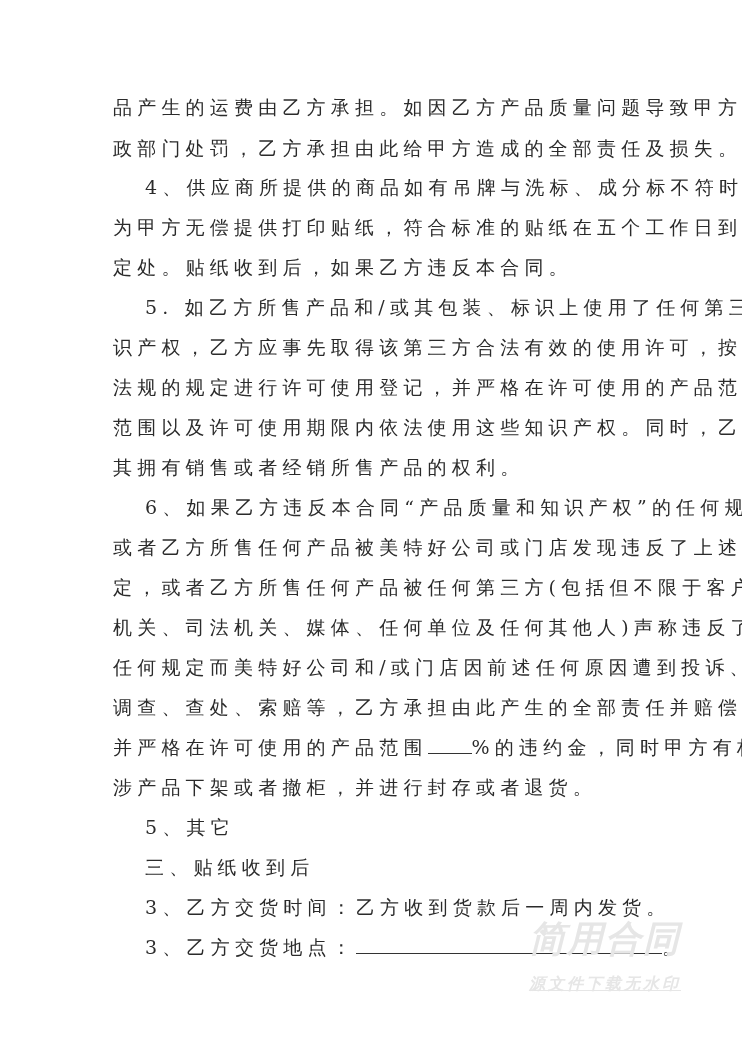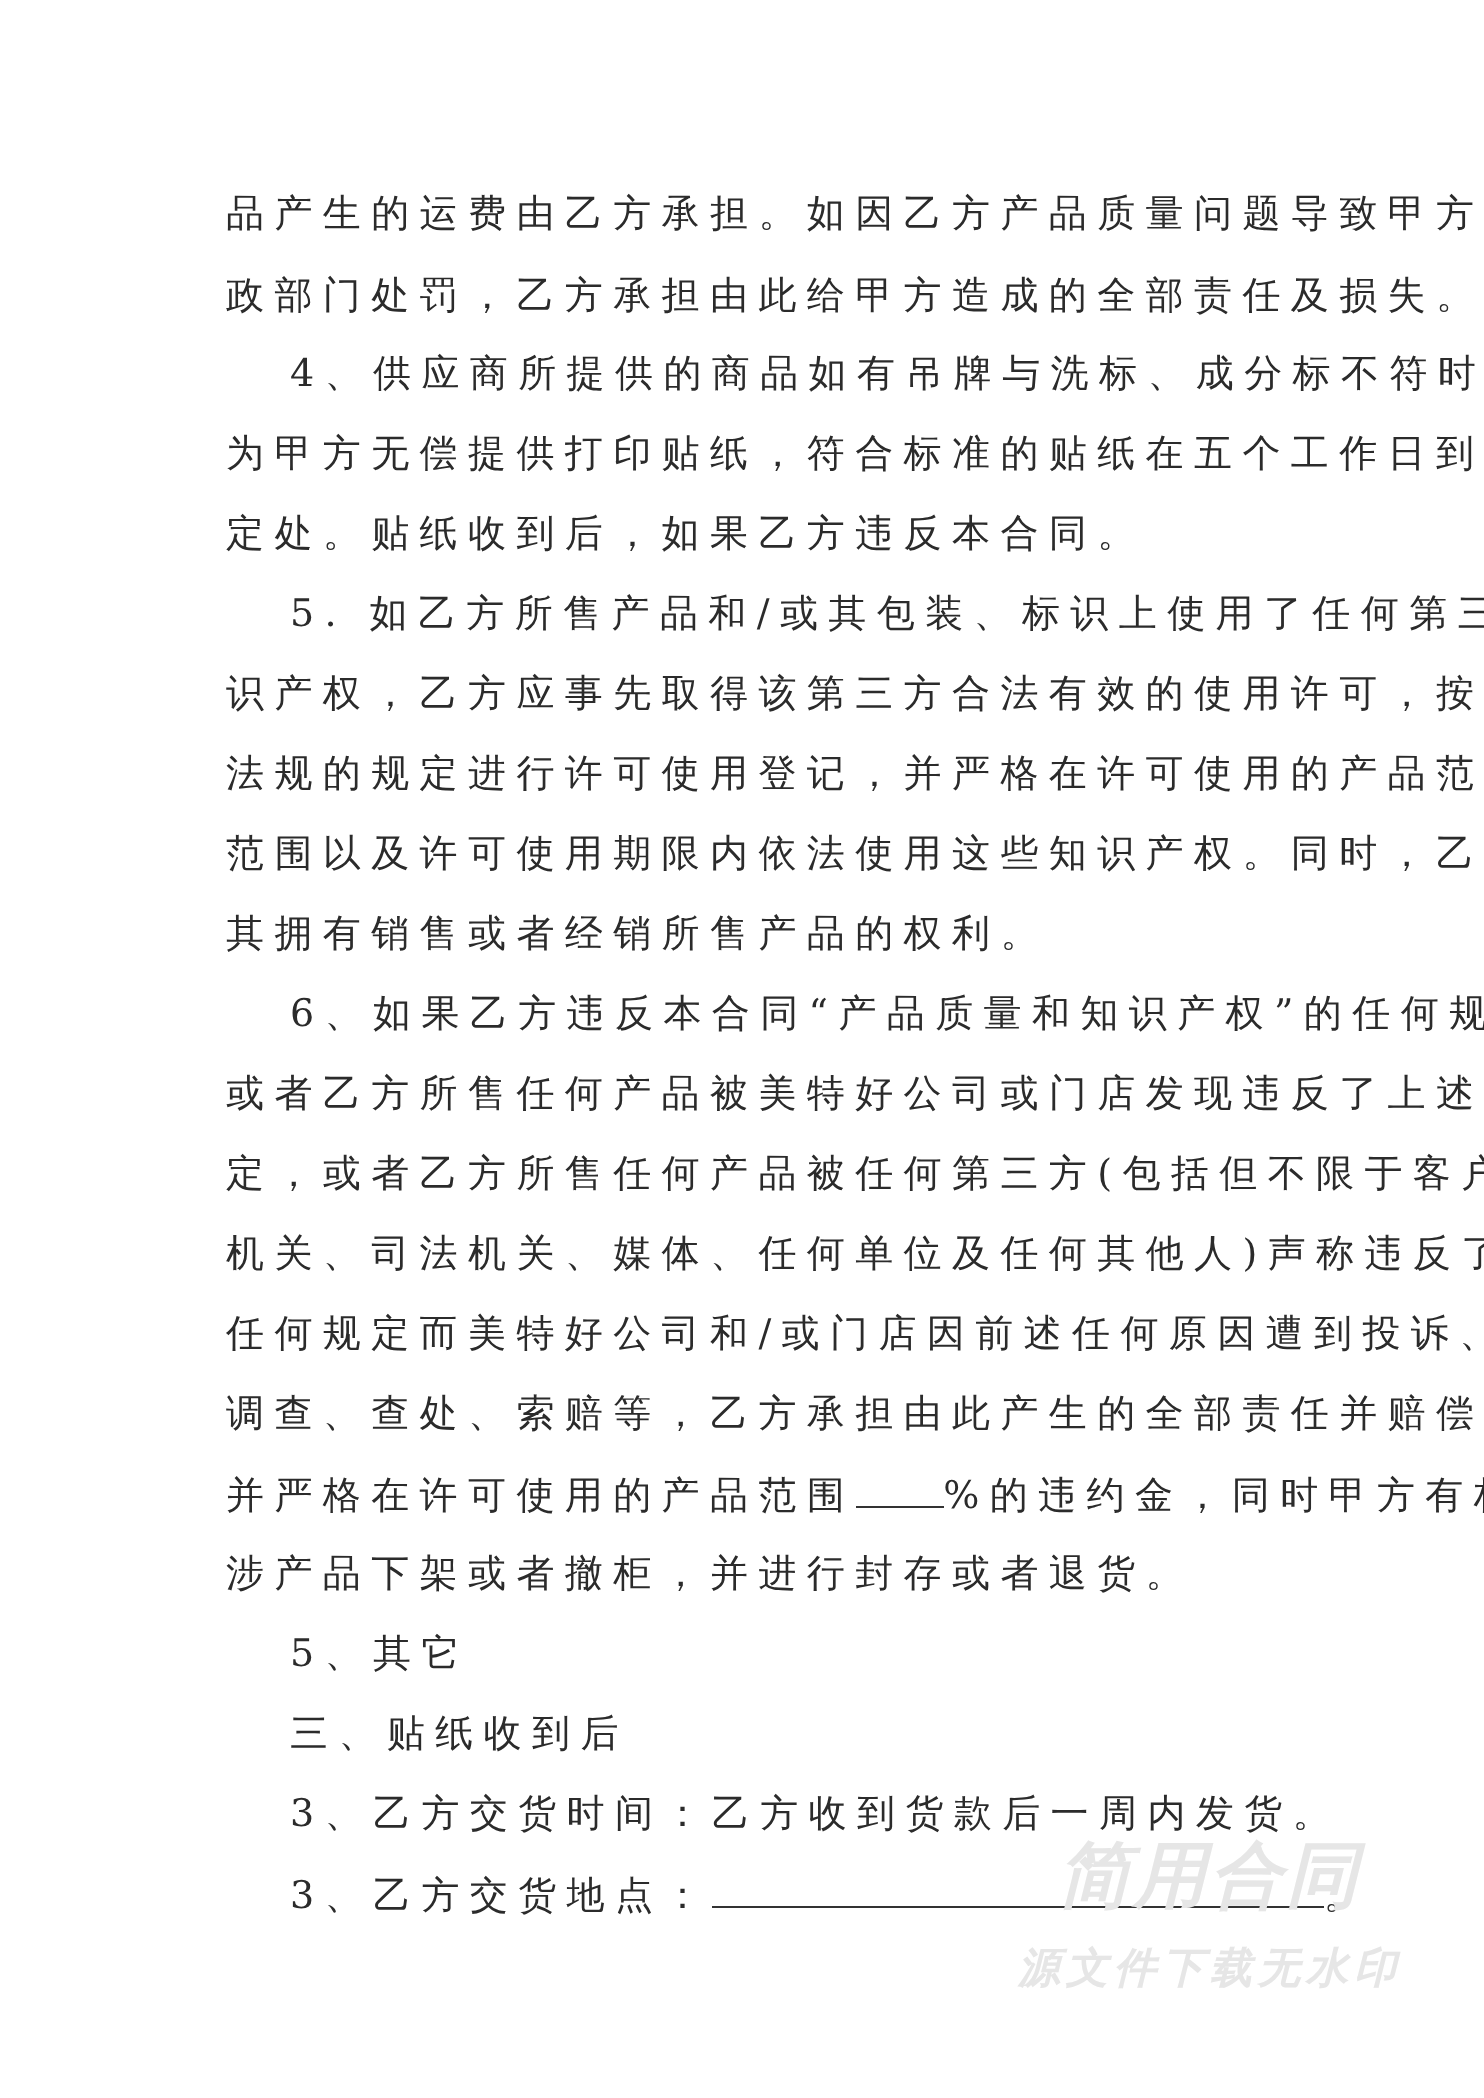--- a/index.html
+++ b/index.html
@@ -29,21 +29,21 @@
       left: 505px;
       top: 915px;
       width: 200px;
       font-family: "DejaVu Sans", sans-serif;
       color: #e6e6e6;
       font-weight: bold;
       font-style: italic;
       text-align: center;
     }
     .wm .big { font-size: 36px; letter-spacing: 2px; line-height: 48px; }
-    .wm .small { font-size: 21px; letter-spacing: 3px; line-height: 30px; margin-top: 6px; }
+    .wm .small { font-size: 16px; letter-spacing: 3px; line-height: 30px; margin-top: 6px; text-decoration: underline; }
   </style>
 </head>
 <body>
 
 <div class="page">
 
   <div class="line" style="top:93px">品产生的运费由乙方承担。如因乙方产品质量问题导致甲方被国家行</div>
   <div class="line" style="top:134px">政部门处罚，乙方承担由此给甲方造成的全部责任及损失。</div>
   <div class="line indent" style="top:173px">4、供应商所提供的商品如有吊牌与洗标、成分标不符时，乙方</div>
   <div class="line" style="top:213px">为甲方无偿提供打印贴纸，符合标准的贴纸在五个工作日到达甲方指</div>

